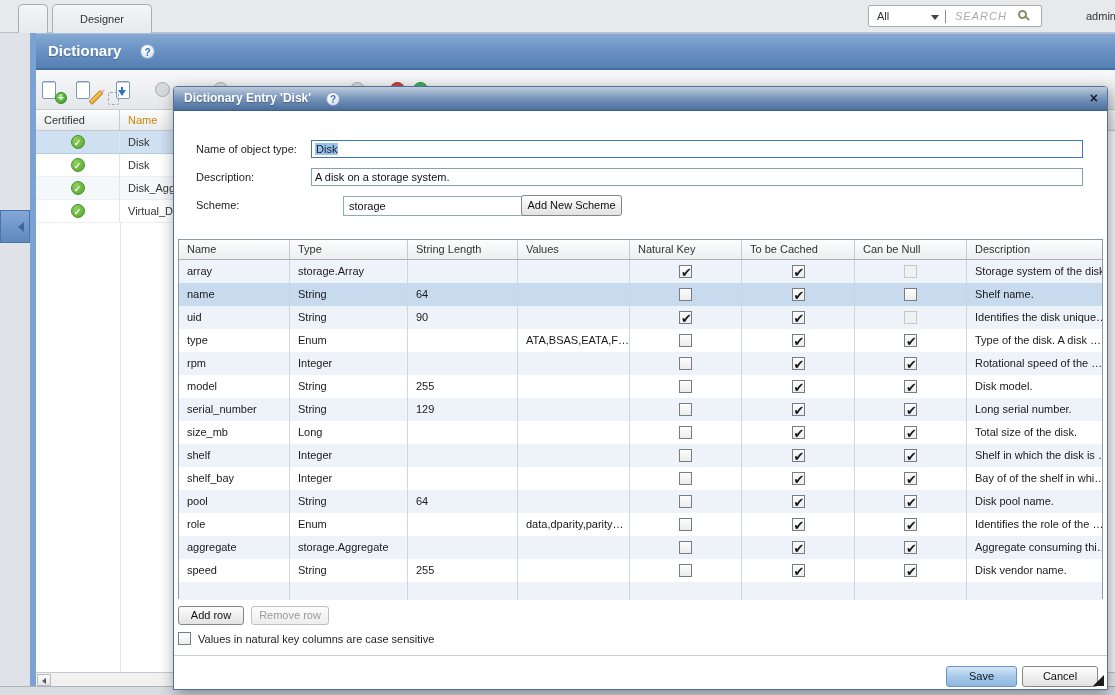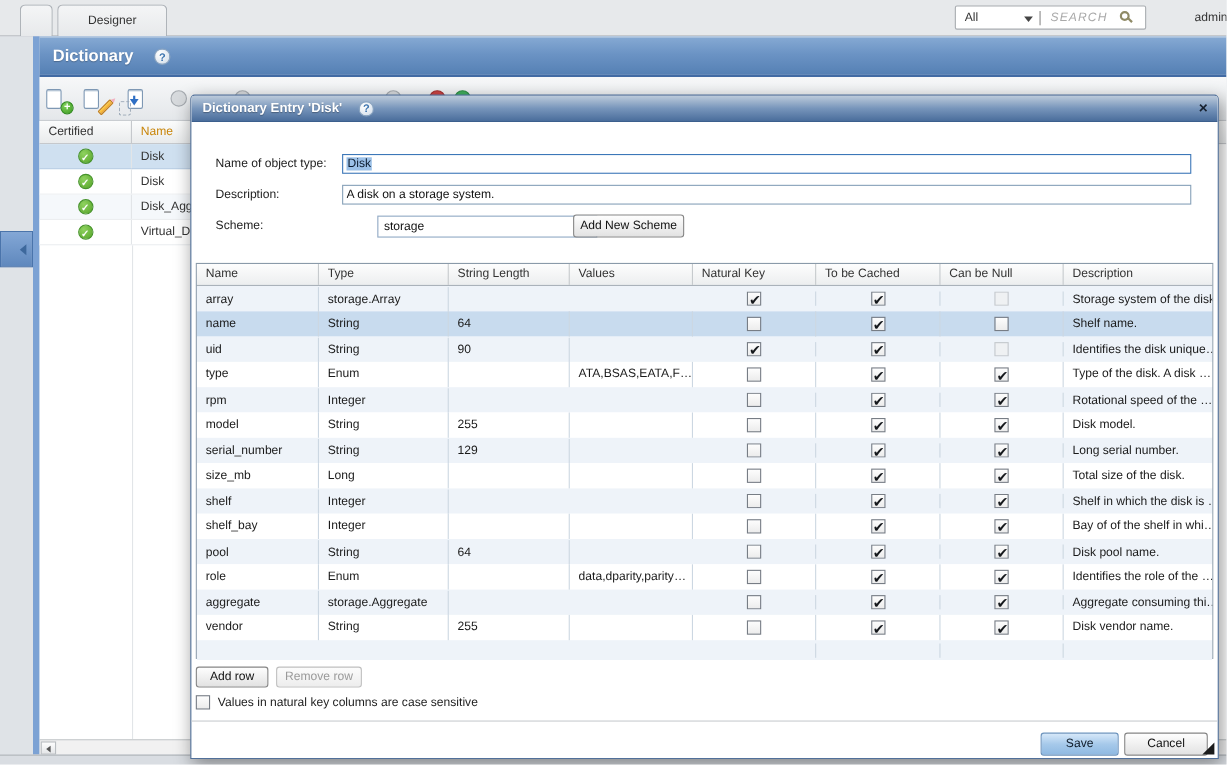--- a/index.html
+++ b/index.html
@@ -85,21 +85,21 @@
   .combo-btn .arr { position:absolute; left:5px; top:7px; width:0; height:0; border-left:4px solid transparent; border-right:4px solid transparent; border-top:5px solid #44608a; }
   .btn { display:inline-block; background:linear-gradient(#fefefe,#e2e2e2); border:1px solid #858585; border-radius:3px; text-align:center; color:#111; }
   .btn.disabled { border-color:#bfbfbf; color:#9a9a9a; background:linear-gradient(#fcfcfc,#ededed); }
   .add-scheme { position:absolute; left:347px; top:108px; width:101px; height:21px; line-height:19px; }
 
   
   .dtable { position:absolute; left:4px; top:152px; width:925px; height:360px; border:1px solid #8a9aa9; }
   .hrow { display:flex; height:20px; background:linear-gradient(#fdfdfd,#eceeef); border-bottom:1px solid #aab2ba; }
   .hcell { border-right:1px solid #c6cacd; font-size:11px; color:#333; line-height:19px; padding-left:8px; overflow:hidden; white-space:nowrap; }
   .drow { display:flex; height:23px; background:#fff; }
-  .drow.alt { background:#eef3f9;align-items:center; }
+  .drow.alt { background:#eef3f9; }
   .drow.sel { background:#c8dbee; }
   .drow.partial { height:18px; }
   .dcell { border-right:1px solid #ccd7e2; padding-left:8px; font-size:11px; color:#1a1a1a; line-height:22px; white-space:nowrap; overflow:hidden; }
   .dcell.cbc { display:flex; align-items:center; justify-content:center; padding:0; }
   .w0{width:111px}.w1{width:118px}.w2{width:110px}.w3{width:112px}.w4{width:112px}.w5{width:113px}.w6{width:112px}
   .w7{flex:1; border-right:none;}
   .cb { width:13px; height:13px; border:1px solid #777d85; background:linear-gradient(#fdfdfd,#ececec); position:relative; display:inline-block; }
   .cb.checked::after { content:"✔"; position:absolute; left:1px; top:-4px; font-size:13px; color:#15181c; }
   .cb.disabled { border-color:#c3c8cd; background:#eff1f3; }
   .cb.none { visibility:hidden; }
@@ -430,21 +430,21 @@
           </span>
           <span class="dcell cbc w5">
             <span class="cb checked"></span>
           </span>
           <span class="dcell cbc w6">
             <span class="cb checked"></span>
           </span>
           <span class="dcell w7">Aggregate consuming thi…</span>
         </div>
         <div class="drow">
-          <span class="dcell w0">vendor</span>
+          <span class="dcell w0">speed</span>
           <span class="dcell w1">String</span>
           <span class="dcell w2">255</span>
           <span class="dcell w3"></span>
           <span class="dcell cbc w4">
             <span class="cb unchecked"></span>
           </span>
           <span class="dcell cbc w5">
             <span class="cb checked"></span>
           </span>
           <span class="dcell cbc w6">

